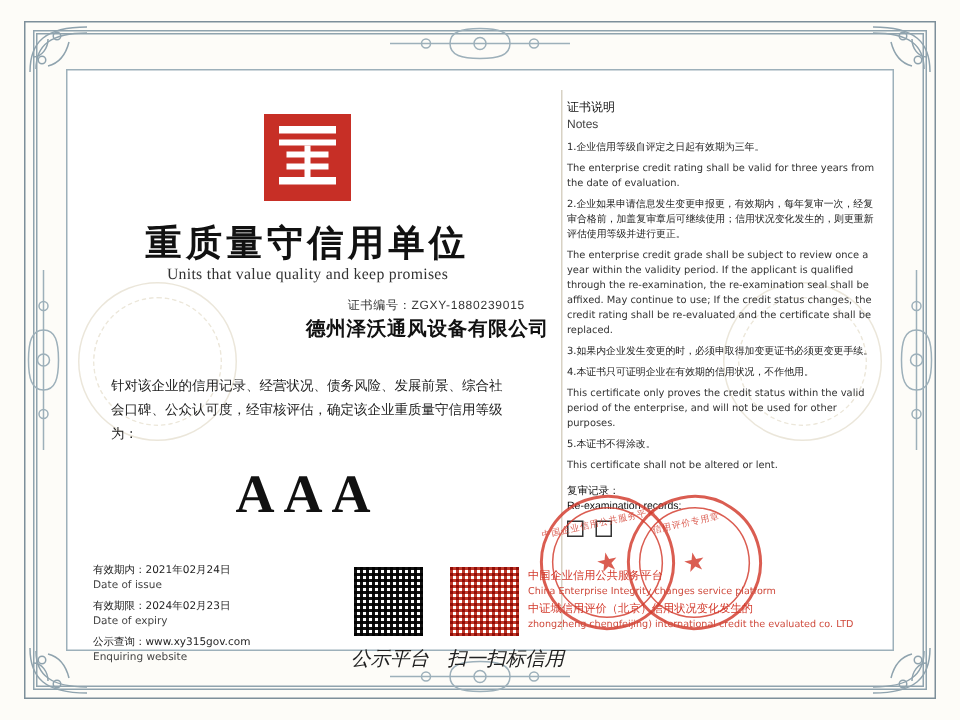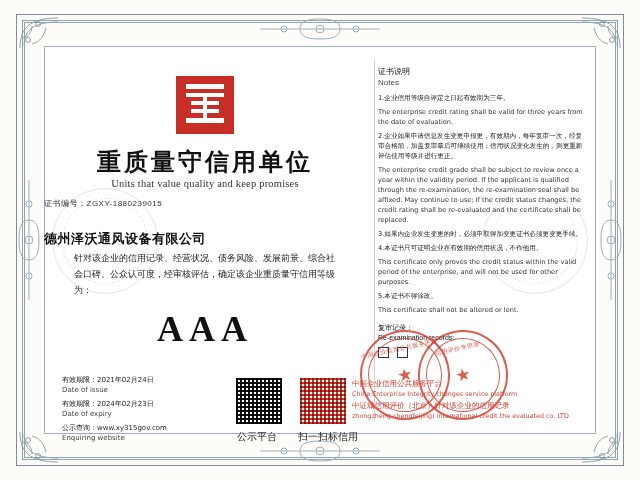--- a/index.html
+++ b/index.html
@@ -80,27 +80,28 @@
   .main-title{
     position:absolute;left:0;right:0;top:100px;text-align:center;
     font-size:24px;font-weight:bold;color:#111;letter-spacing:3px;
     font-family:Liberation Sans, sans-serif;
   }
   .sub-title{
     position:absolute;left:0;right:0;top:132px;text-align:center;
     font-size:10.5px;color:#333;letter-spacing:.2px;font-family:Liberation Serif, serif;
   }
   .cert-no{
-    position:absolute;left:0;right:16px;top:152px;text-align:left;
+    position:absolute;left:0;right:16px;top:152px;text-align:right;
     font-size:8px;color:#333;letter-spacing:.5px;
   }
   .company{
-    position:absolute;left:0;right:0;top:184px;text-align:left;
+    position:absolute;left:0;right:0;top:164px;text-align:right;
     font-size:13px;font-weight:bold;color:#111;letter-spacing:.5px;
     font-family:"DejaVu Sans", sans-serif;
+    padding-left:21px;
   }
   .body-text{
     position:absolute;left:30px;right:24px;top:204px;
     font-size:9px;color:#222;line-height:16px;text-align:left;
     font-family:"DejaVu Sans", sans-serif;
   }
   .grade{
     position:absolute;left:0;right:0;top:262px;text-align:center;
     font-size:36px;font-weight:bold;color:#111;letter-spacing:6px;
     font-family:"Liberation Serif", serif;
@@ -126,21 +127,21 @@
       repeating-linear-gradient(0deg,#111 0 2px,#fff 2px 4px);
     background-blend-mode:multiply;
     border:2px solid #fff;
     box-shadow:0 0 0 1px #fff;
   }
   .qr-box.red{
     background:
       repeating-linear-gradient(90deg,#c0392b 0 2px,#fff 2px 4px),
       repeating-linear-gradient(0deg,#c0392b 0 2px,#fff 2px 4px);
   }
-  .qr-cap{font-size:10px;color:#222;margin-top:4px;white-space:nowrap;}
+  .qr-cap{font-size:13px;color:#222;margin-top:4px;white-space:nowrap;font-style:italic;}
 
   
   .notes-h{font-size:8px;color:#111;line-height:11px;}
   .notes-h .en{color:#444;}
   .notes-body{
     margin-top:5px;font-size:6.6px;color:#222;line-height:10px;
     font-family:"DejaVu Sans", sans-serif;
   }
   .notes-body p{margin:0 0 4px 0;}
   .notes-body .en{color:#333;}
@@ -311,21 +312,21 @@
       </div>
 
       <div class="company">德州泽沃通风设备有限公司</div>
 
       <div class="body-text">针对该企业的信用记录、经营状况、债务风险、发展前景、综合社会口碑、公众认可度，经审核评估，确定该企业重质量守信用等级为：</div>
 
       <div class="grade">AAA</div>
 
       <div class="meta">
         <div class="row">
-          <div>有效期限：2021年02月24日</div>
+          <div>有效期内：2021年02月24日</div>
           <div class="en">Date of issue</div>
         </div>
         <div class="row">
           <div>有效期限：2024年02月23日</div>
           <div class="en">Date of expiry</div>
         </div>
         <div class="row">
           <div>公示查询：www.xy315gov.com</div>
           <div class="en">Enquiring website</div>
         </div>
@@ -381,17 +382,17 @@
   </div>
   <div class="seal seal-2">
     <div class="seal-inner"></div>
     <div class="txt">信用评价专用章</div>
     <div class="star">★</div>
   </div>
 
   <div class="org-line">
     <div>中国企业信用公共服务平台</div>
     <div class="en">China Enterprise Integrity changes service platform</div>
-    <div>中证城信用评价（北京）针对该企业的信用记录</div>
+    <div>中证城信用评价（北京）信用状况变化发生的</div>
     <div class="en">zhongzheng chengfeijing) international credit the evaluated co. LTD</div>
   </div>
 
 </div>
 
 </body></html>

